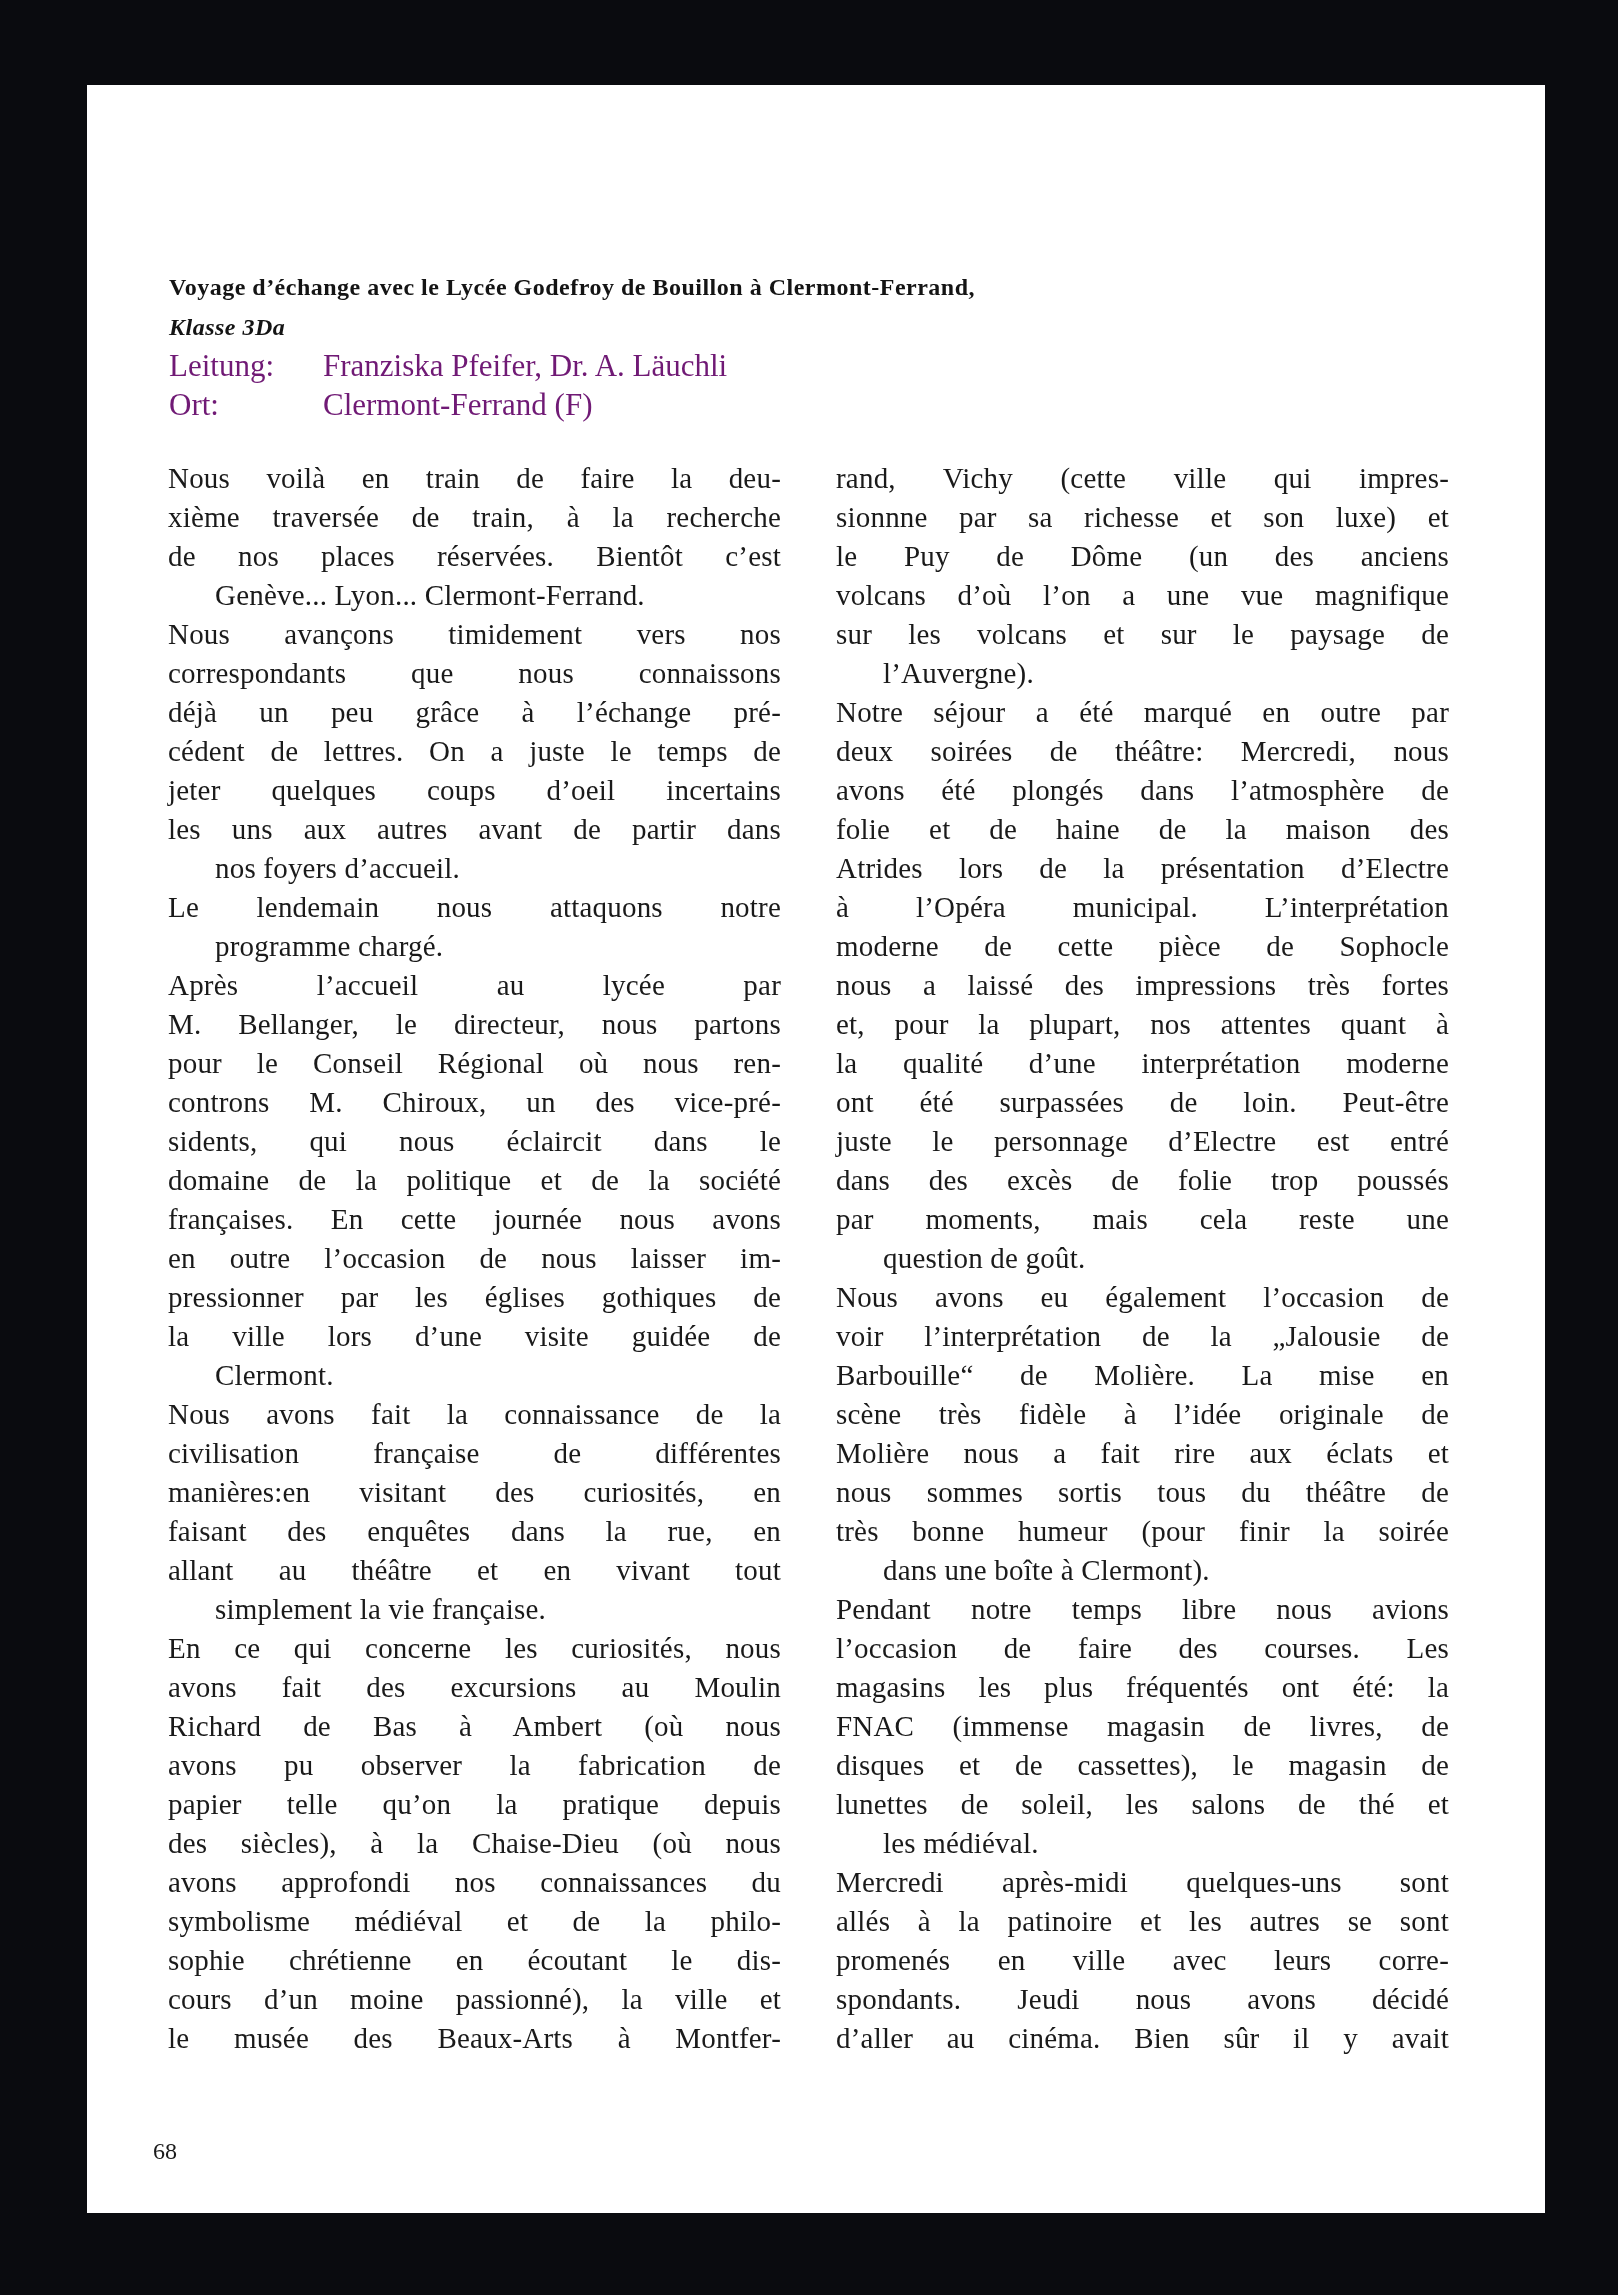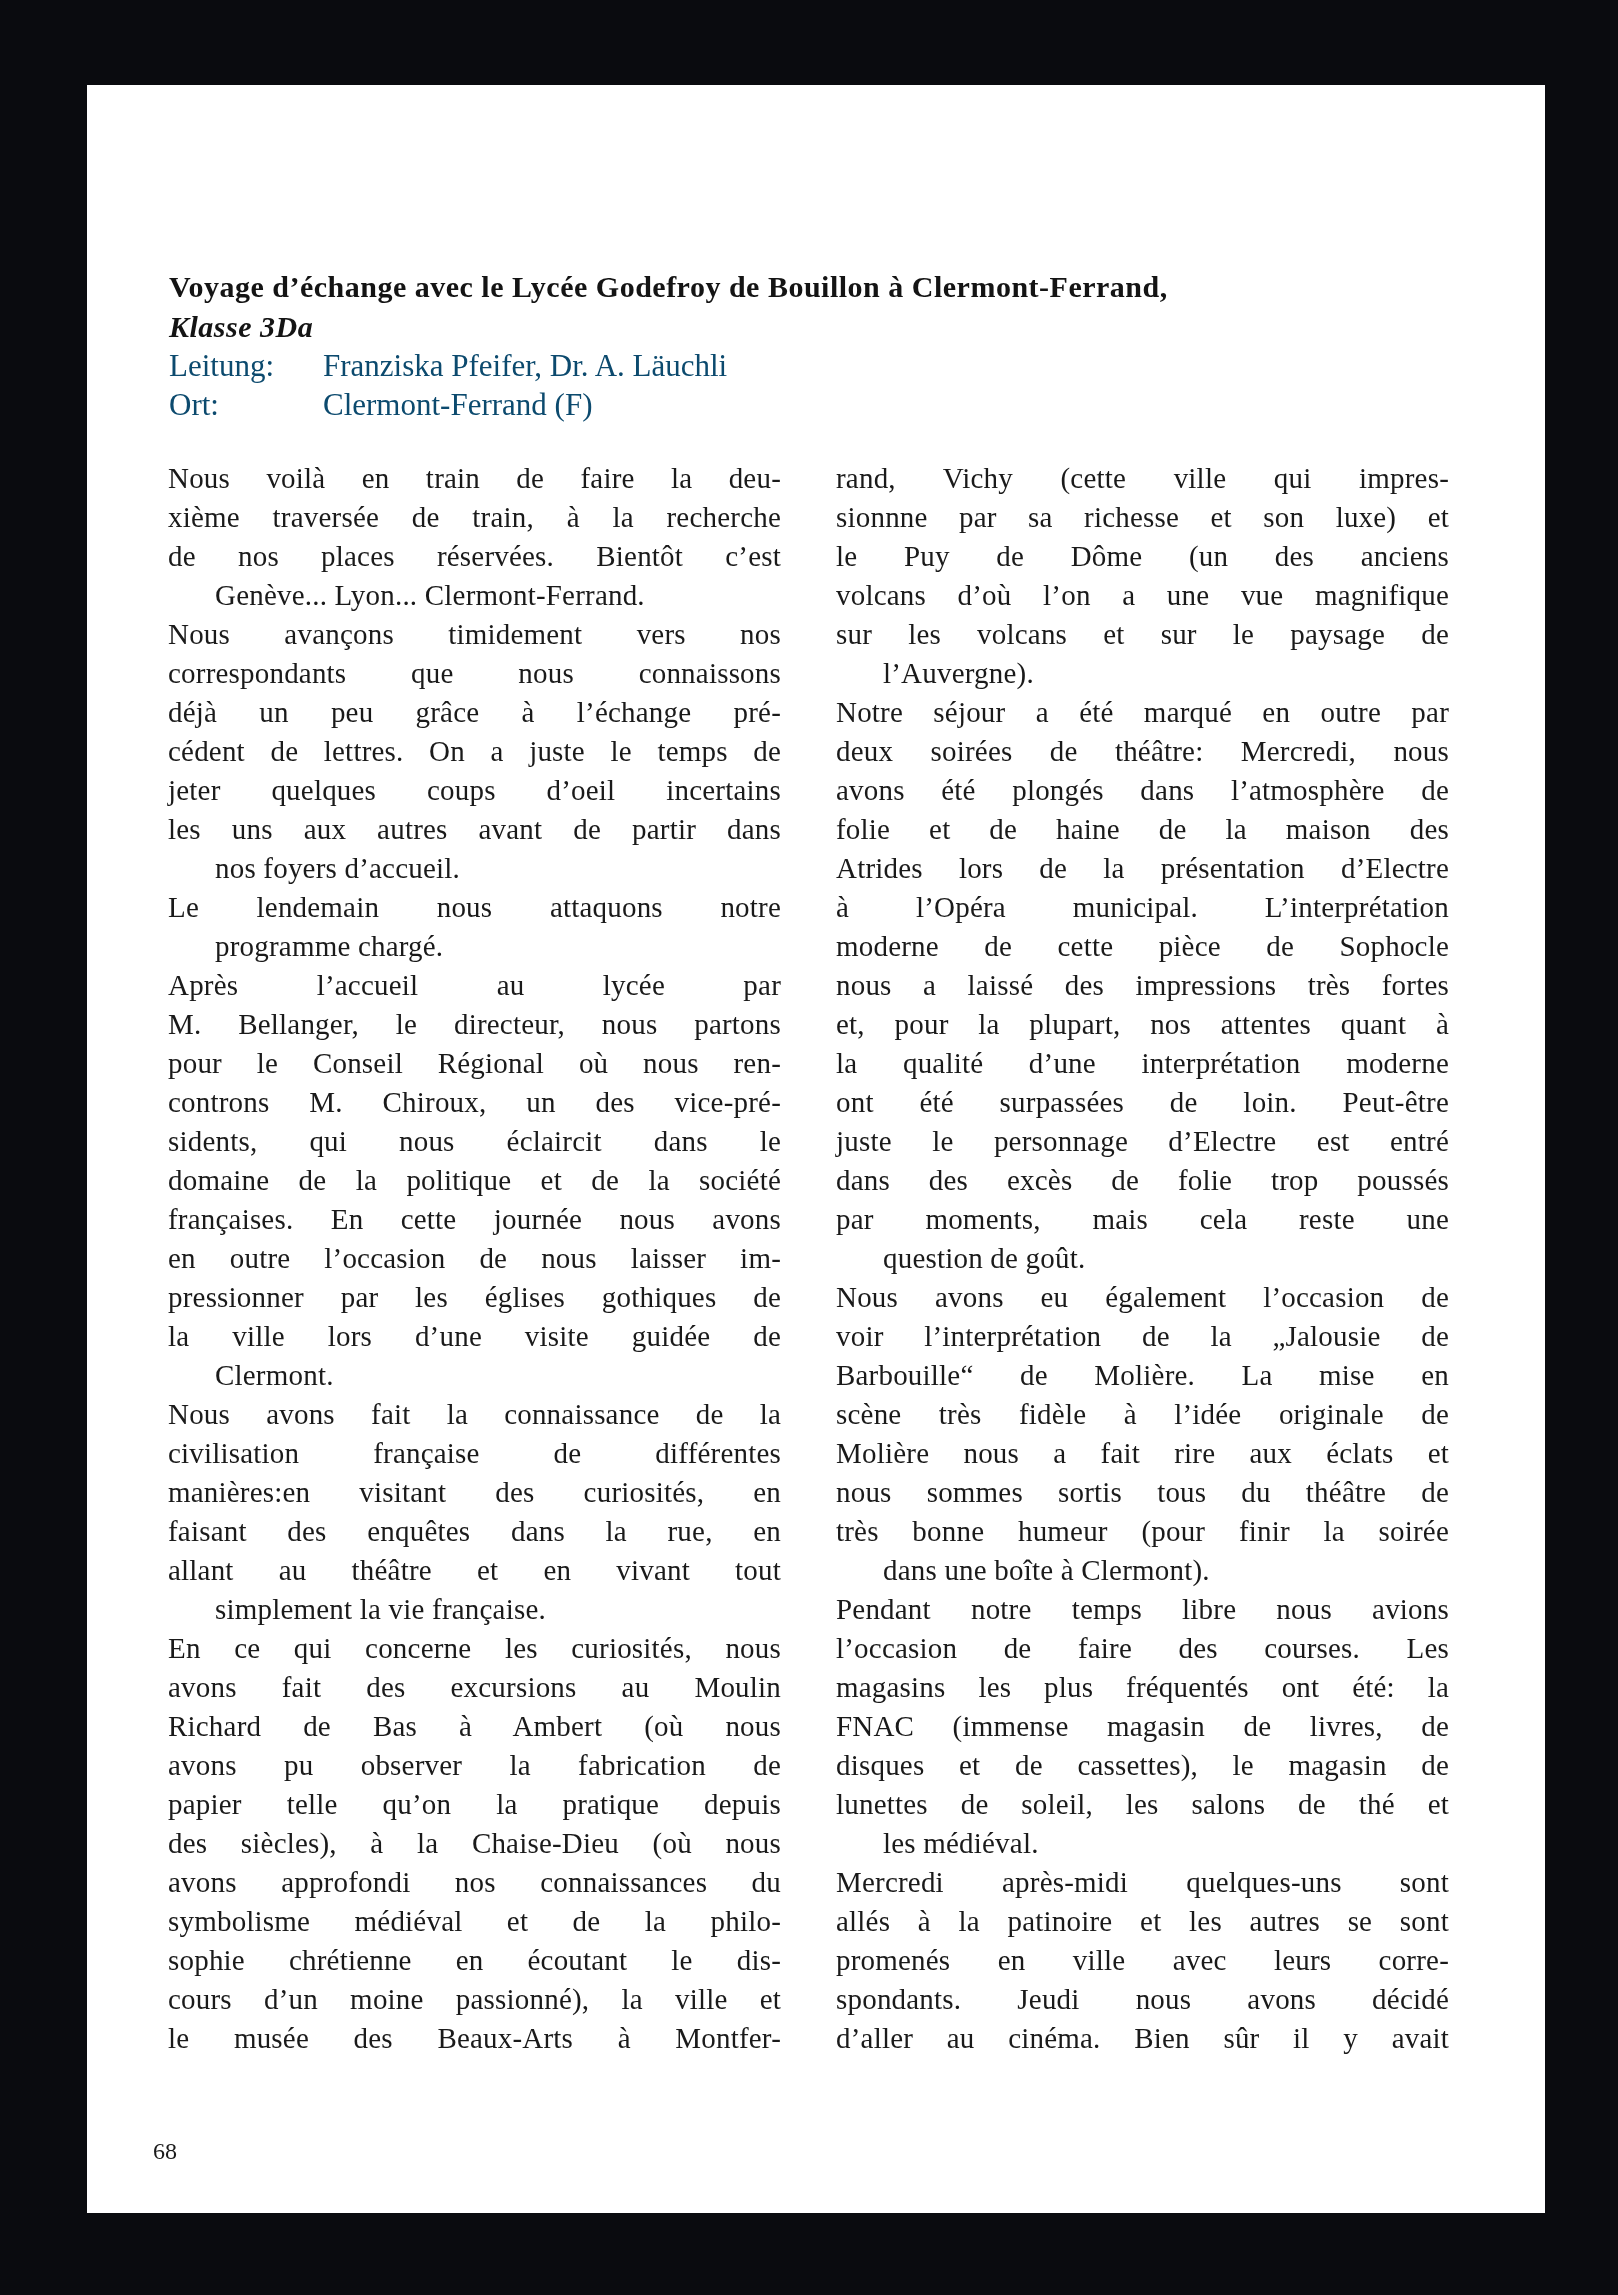--- a/index.html
+++ b/index.html
@@ -13,35 +13,35 @@
   .page {
     position: absolute;
     left: 87px; top: 85px;
     width: 1458px; height: 2128px;
     background: #ffffff;
   }
   .title {
     position: absolute;
     left: 82px;
     font-weight: bold;
-    font-size: 30px;
+    font-size: 24px;
     line-height: 40px;
     white-space: nowrap;
     color: #141414;
     letter-spacing: 0.5px;
   }
   .title.l1 { top: 182px; }
   .title.l2 { top: 222px; font-style: italic; }
   .meta {
     position: absolute;
     left: 82px;
     font-size: 31px;
     line-height: 40px;
     white-space: nowrap;
-    color: #0c4a6e;
+    color: #701a75;
   }
   .meta.r1 { top: 261px; }
   .meta.r2 { top: 300px; }
   .meta .lbl { display: inline-block; width: 154px; }
   .col {
     position: absolute;
     top: 374px;
     width: 613px;
   }
   .col.left { left: 81px; }

